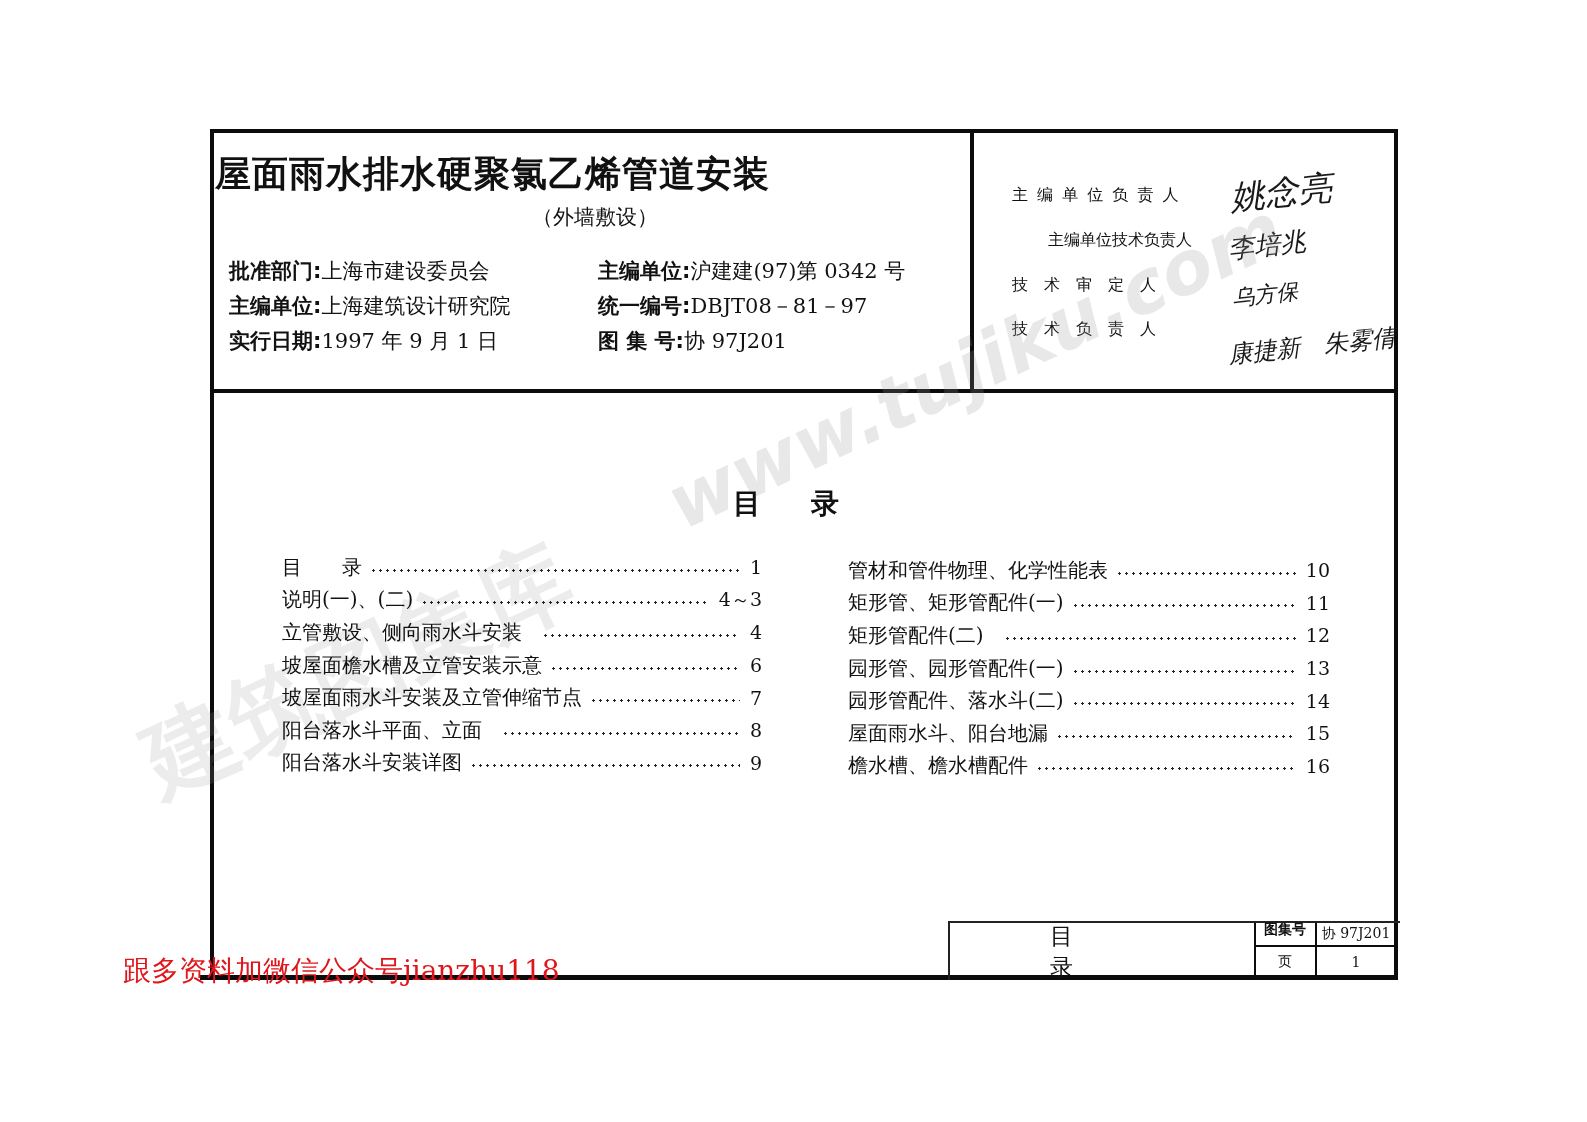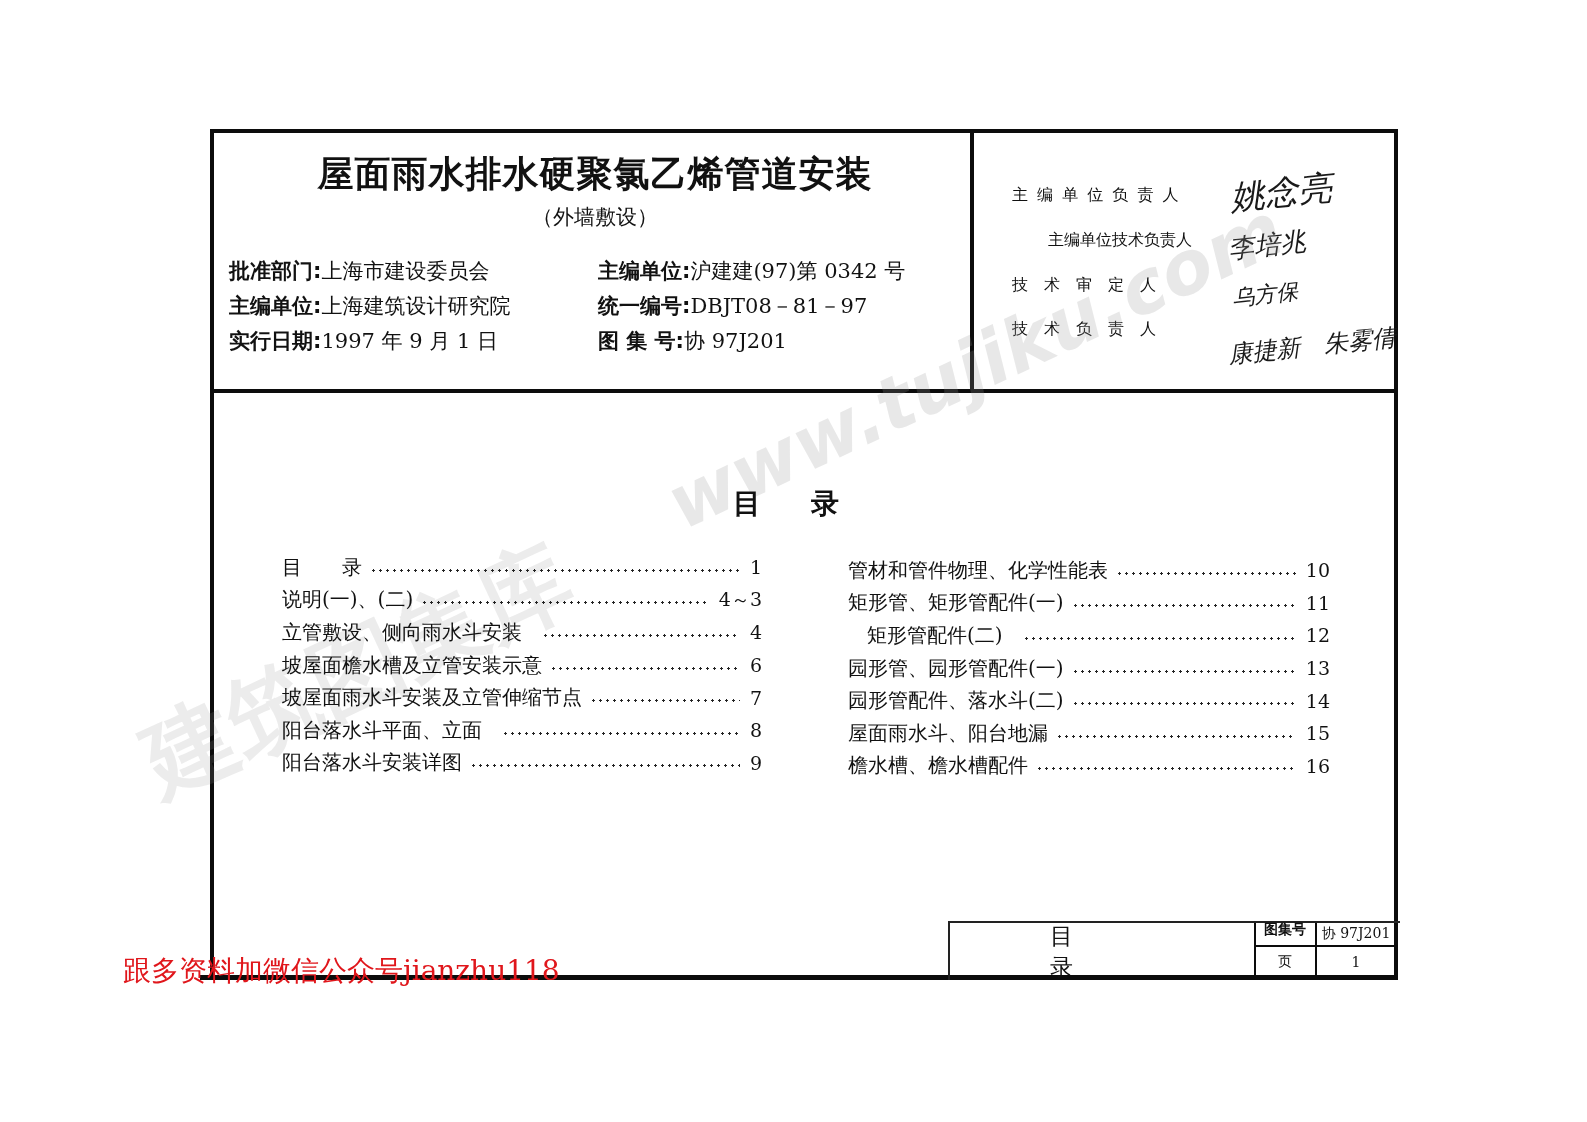--- a/index.html
+++ b/index.html
@@ -1,21 +1,21 @@
 <!DOCTYPE html>
 <html><head>
 <meta charset="utf-8">
 <style>
   html, body { margin: 0; padding: 0; background: #ffffff; }
   body { width: 1587px; height: 1122px; position: relative; overflow: hidden;
          font-family: "DejaVu Serif", "Liberation Serif", serif; color: #111; }
   .line { position: absolute; background: #0c0c0c; }
 
   
-  .main-title { position: absolute; left: 215px; width: 760px; top: 150px; text-align: center;
+  .main-title { position: absolute; left: 215px; width: 760px; top: 150px; 
     font-family: "DejaVu Sans", "Liberation Sans", sans-serif; font-size: 36px; font-weight: bold; letter-spacing: 1px; }
   .subtitle { position: absolute; left: 215px; width: 760px; top: 203px; text-align: center; font-size: 21px; }
   .meta-row { position: absolute; font-size: 21px; white-space: nowrap; }
   .meta-label { font-family: "DejaVu Sans", "Liberation Sans", sans-serif; font-weight: bold; text-align: center; }
   .sign-row { position: absolute; left: 1012px; font-family: "DejaVu Sans", "Liberation Sans", sans-serif;
     font-weight: normal; font-size: 16px; white-space: nowrap; }
   .sig { position: absolute; font-family: "DejaVu Serif", serif; font-style: italic; font-size: 26px;
     color: #1a1a1a; white-space: nowrap; transform: rotate(-6deg); }
 
   
@@ -132,21 +132,21 @@
       <span class="t">管材和管件物理、化学性能表</span>
       <span class="dots"></span>
       <span class="p">10</span>
     </div>
   <div class="toc-item">
       <span class="t">矩形管、矩形管配件(一)</span>
       <span class="dots"></span>
       <span class="p">11</span>
     </div>
   <div class="toc-item">
-      <span class="t" style="padding-right:20px;margin-left:19px;">矩形管配件(二)</span>
+      <span class="t" style="padding-right:20px;">矩形管配件(二)</span>
       <span class="dots"></span>
       <span class="p">12</span>
     </div>
   <div class="toc-item">
       <span class="t">园形管、园形管配件(一)</span>
       <span class="dots"></span>
       <span class="p">13</span>
     </div>
   <div class="toc-item">
       <span class="t">园形管配件、落水斗(二)</span>

